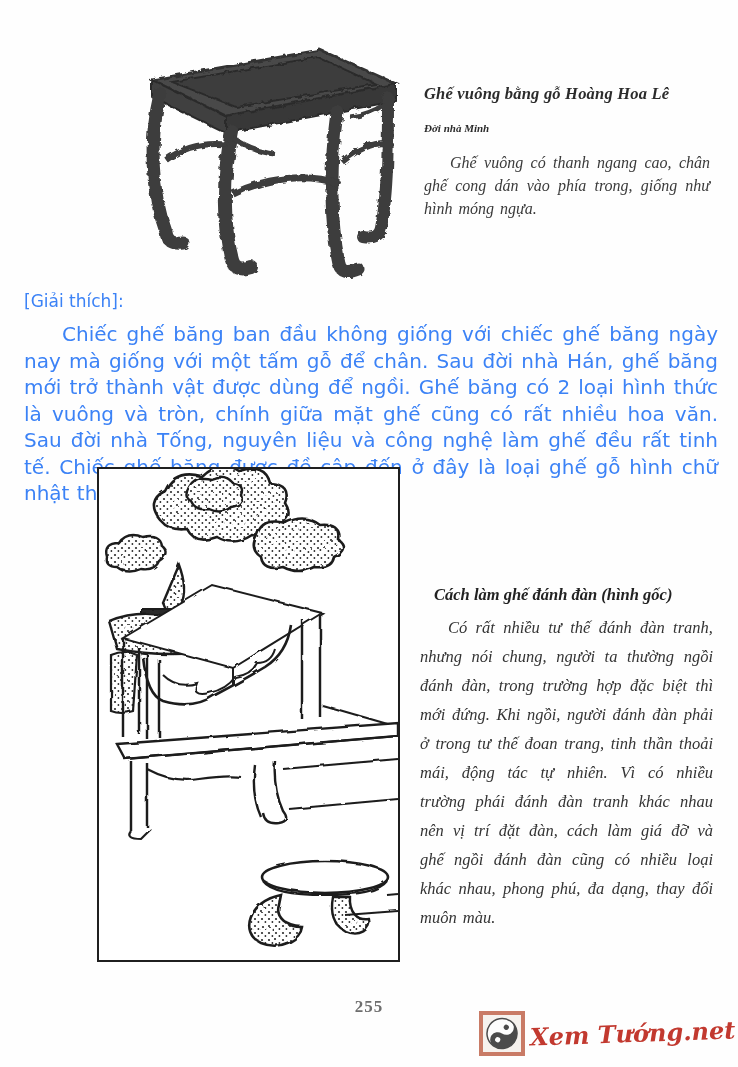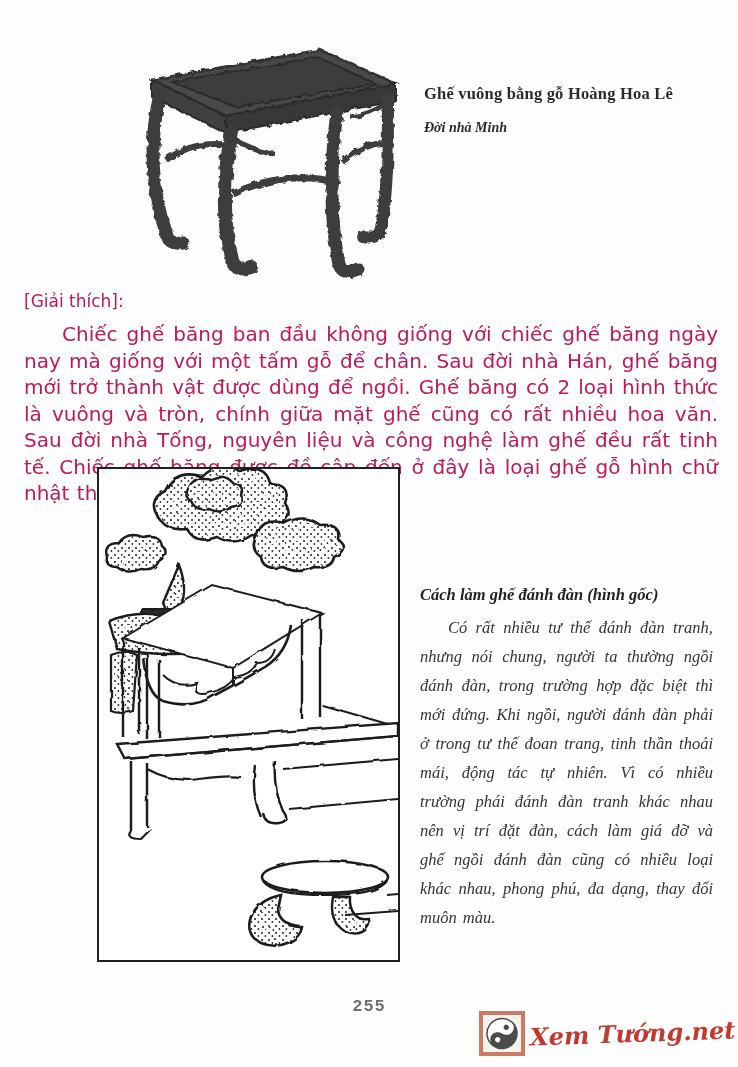--- a/index.html
+++ b/index.html
@@ -4,40 +4,40 @@
 <style>
   html,body{margin:0;padding:0;background:#e8e8e8;}
   .page{
     position:relative;width:738px;height:1067px;margin:0 auto;
     background:#fefefe;overflow:hidden;
     font-family:"Liberation Serif", serif;color:#2e2e2e;
   }
   
   .stool-photo{position:absolute;left:136px;top:40px;width:276px;height:242px;}
   .top-caption{position:absolute;left:424px;top:84px;width:286px;}
-  .cap-title{font-weight:bold;font-size:16.5px;line-height:20px;color:#2b2b2b;letter-spacing:.2px;}
-  .cap-sub{font-weight:bold;font-style:italic;font-size:14px;line-height:20px;margin-top:14px;color:#2b2b2b;}
+  .cap-title{font-weight:bold;font-style:italic;font-size:16.5px;line-height:20px;color:#2b2b2b;letter-spacing:.2px;}
+  .cap-sub{font-weight:bold;font-style:italic;font-size:11px;line-height:20px;margin-top:14px;color:#2b2b2b;}
   .cap-body{font-style:italic;font-size:16px;line-height:23px;margin-top:13px;text-align:justify;text-indent:26px;color:#3a3a3a;word-spacing:2px;}
   
-  .explain{position:absolute;left:24px;top:290px;width:694px;font-family:"DejaVu Sans", sans-serif;color:#be185d;}
+  .explain{position:absolute;left:24px;top:290px;width:694px;font-family:"DejaVu Sans", sans-serif;color:#3b82f6;}
   .explain-label{font-size:17px;line-height:22px;}
   .explain-body{margin-top:9px;font-size:20px;line-height:26.5px;text-align:justify;text-indent:38px;word-spacing:1px;}
   
   .drawing-frame{
     position:absolute;left:97px;top:467px;width:303px;height:495px;
     border:2px solid #1f1f1f;box-sizing:border-box;background:#fff;
   }
   .drawing-frame svg{display:block;width:100%;height:100%;}
   .bottom-caption{position:absolute;left:420px;top:584px;width:293px;}
-  .bottom-cap-title{font-weight:bold;font-style:italic;font-size:16.5px;line-height:21px;color:#222;}
+  .bottom-cap-title{font-weight:bold;font-style:italic;font-size:16.5px;line-height:21px;color:#222;margin-left:14px;}
   .bottom-cap-body{font-style:italic;font-size:16.5px;line-height:29px;margin-top:8px;text-align:justify;text-indent:28px;color:#333;word-spacing:2px;}
   
   .page-number{
     position:absolute;left:0;right:0;top:997px;text-align:center;
-    font-family:Liberation Mono, monospace;font-weight:bold;
+    font-family:Liberation Serif, serif;font-weight:bold;
     font-size:17px;color:#6e6e6e;letter-spacing:1px;
   }
   .watermark{position:absolute;right:3px;top:1011px;display:flex;align-items:center;gap:5px;}
   .wm-logo{width:46px;height:45px;flex:0 0 auto;}
   .wm-text{
     font-family:"DejaVu Serif", serif;font-style:italic;font-weight:bold;
     font-size:24px;transform:rotate(-2deg);letter-spacing:0px;white-space:nowrap;
   }
 </style>
 </head>
@@ -69,20 +69,21 @@
         <path d="M206,122 C221,109 237,103 249,103" stroke-width="6"></path>
         <path d="M97,98 q20,14 42,16" stroke-width="5"></path>
         <path d="M249,64 q-16,11 -35,13" stroke-width="5"></path>
       </g>
     </g>
   </svg>
 
   <div class="top-caption">
     <div class="cap-title">Ghế vuông bằng gỗ Hoàng Hoa Lê</div>
     <div class="cap-sub">Đời nhà Minh</div>
+    <div class="cap-body">Ghế vuông có thanh ngang cao, chân ghế cong dán vào phía trong, giống như hình móng ngựa.</div>
   </div>
 
   <div class="explain">
     <div class="explain-label">[Giải thích]:</div>
     <div class="explain-body">Chiếc ghế băng ban đầu không giống với chiếc ghế băng ngày nay mà giống với một tấm gỗ để chân. Sau đời nhà Hán, ghế băng mới trở thành vật được dùng để ngồi. Ghế băng có 2 loại hình thức là vuông và tròn, chính giữa mặt ghế cũng có rất nhiều hoa văn. Sau đời nhà Tống, nguyên liệu và công nghệ làm ghế đều rất tinh tế. Chiếc ghế băng được đề cập đến ở đây là loại ghế gỗ hình chữ nhật thông dụng.</div>
   </div>
 
   <div class="drawing-frame">
     <svg viewBox="0 0 299 491" aria-hidden="true">
       <defs>

